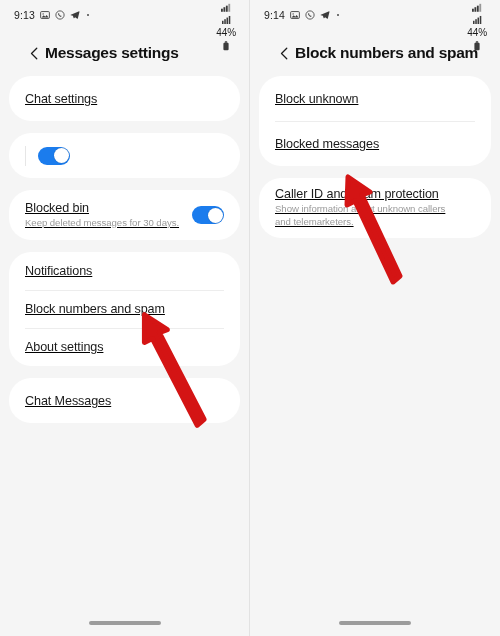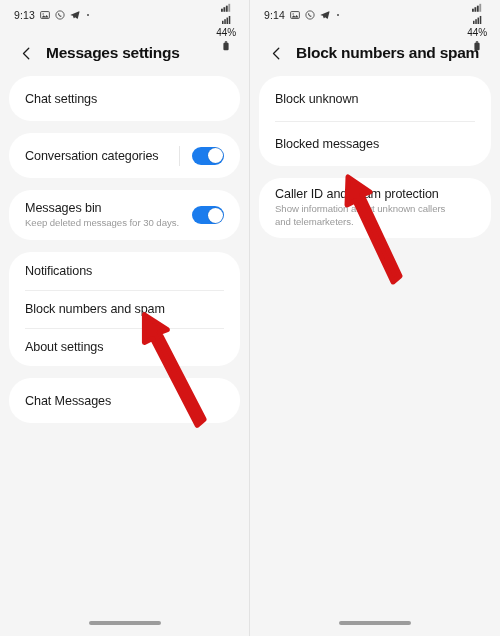--- a/index.html
+++ b/index.html
@@ -44,22 +44,22 @@
   }
   .sb-batt {
     font-size: 10px; color: #1c1c1c; font-weight: 500; letter-spacing: -.1px;
   }
 
   
   .header {
     height: 46px;
     display: flex;
     align-items: center;
-    padding-left: 18px;
-    gap: 11px;
+    padding-left: 26px;
+    gap: 2px;
     background: #f5f5f5;
   }
   .back-btn {
     width: 17px; height: 17px;
     display: inline-flex; align-items: center; justify-content: center;
     cursor: pointer;
   }
   .title {
     font-size: 15.5px;
     font-weight: 700;
@@ -86,21 +86,21 @@
   }
   .row.tall { min-height: 45px; }
   .row.two-line { min-height: 50px; align-items: center; }
   .row + .row::before {
     content: "";
     position: absolute;
     left: 16px; right: 16px; top: 0;
     height: 1px;
     background: #ededed;
   }
-  .row-text { display: flex; flex-direction: column; gap: 2px; padding: 9px 0; }
+  .row-text { display: flex; flex-direction: column; gap: 2px; padding: 9px 0; text-decoration: underline; }
   .row-label {
     font-size: 12.6px;
     color: #1a1a1a;
     letter-spacing: -.1px;
   }
   .row-sub {
     font-size: 9.6px;
     color: #9a9a9a;
     line-height: 1.35;
     max-width: 180px;
@@ -231,36 +231,33 @@
       <div class="card">
         <div class="row tall">
           <div class="row-text">
             <span class="row-label">Chat settings</span>
           </div>
         </div>
       </div>
 
       <div class="card">
         <div class="row tall">
-          <div class="row-text">
-            <span class="row-label">Conversation categories</span>
-          </div>
           <div class="toggle-wrap">
             <div class="toggle-div"></div>
             <div class="toggle">
                 <div class="knob"></div>
               </div>
           </div>
         </div>
       </div>
 
       <div class="card">
         <div class="row two-line">
           <div class="row-text">
-            <span class="row-label">Messages bin</span>
+            <span class="row-label">Blocked bin</span>
             <span class="row-sub">Keep deleted messages for 30 days.</span>
           </div>
           <div class="toggle-wrap">
             <div class="toggle">
                 <div class="knob"></div>
               </div>
           </div>
         </div>
       </div>
 

